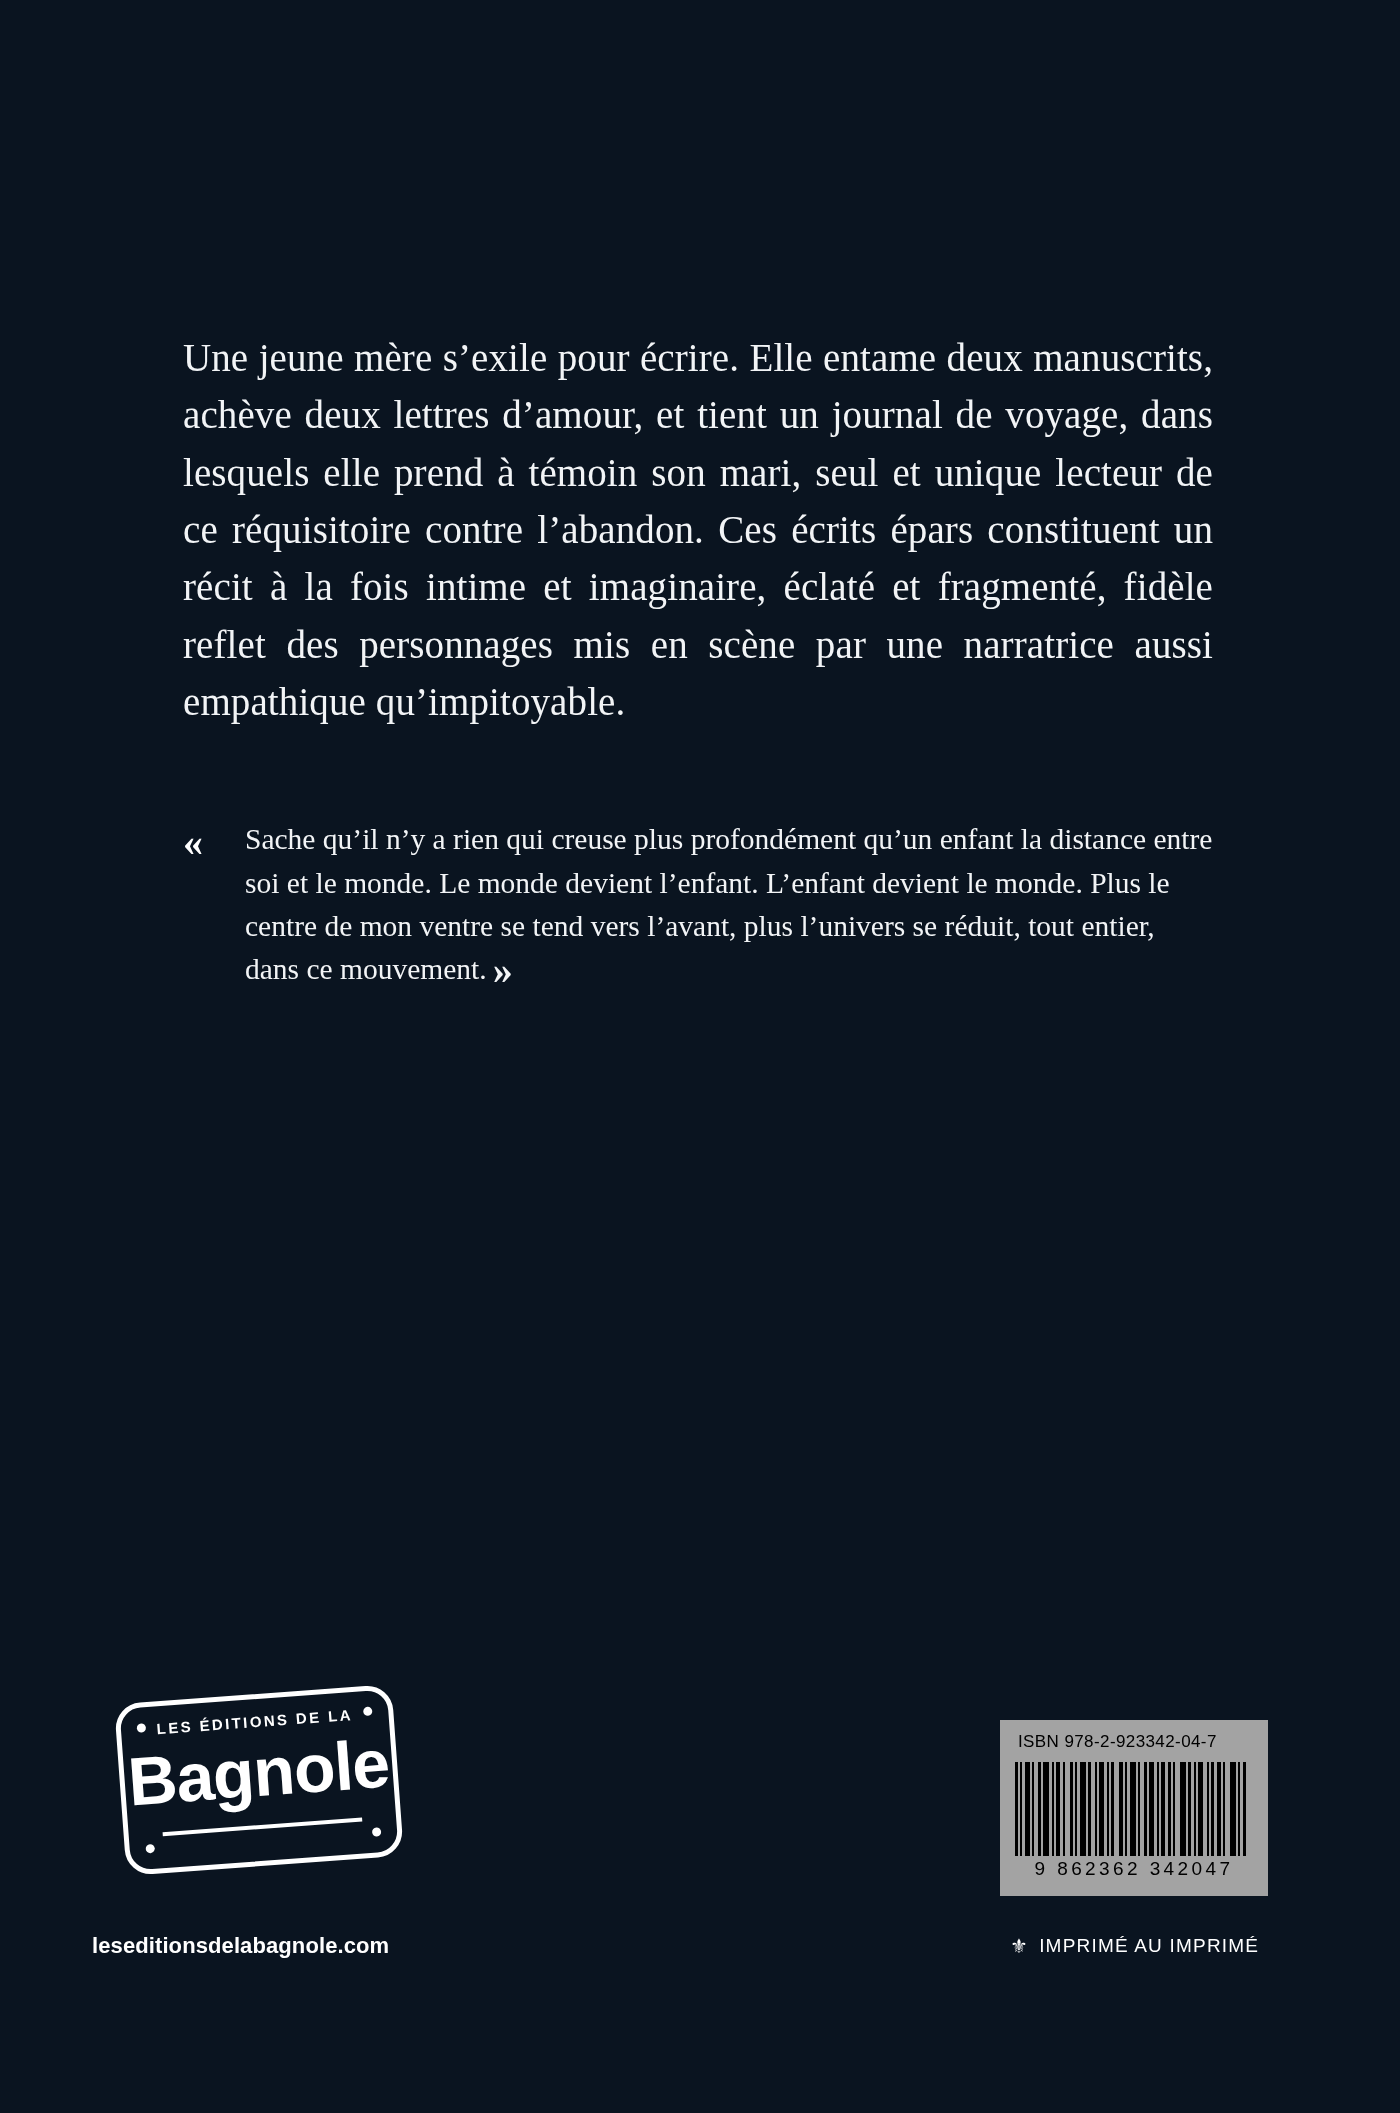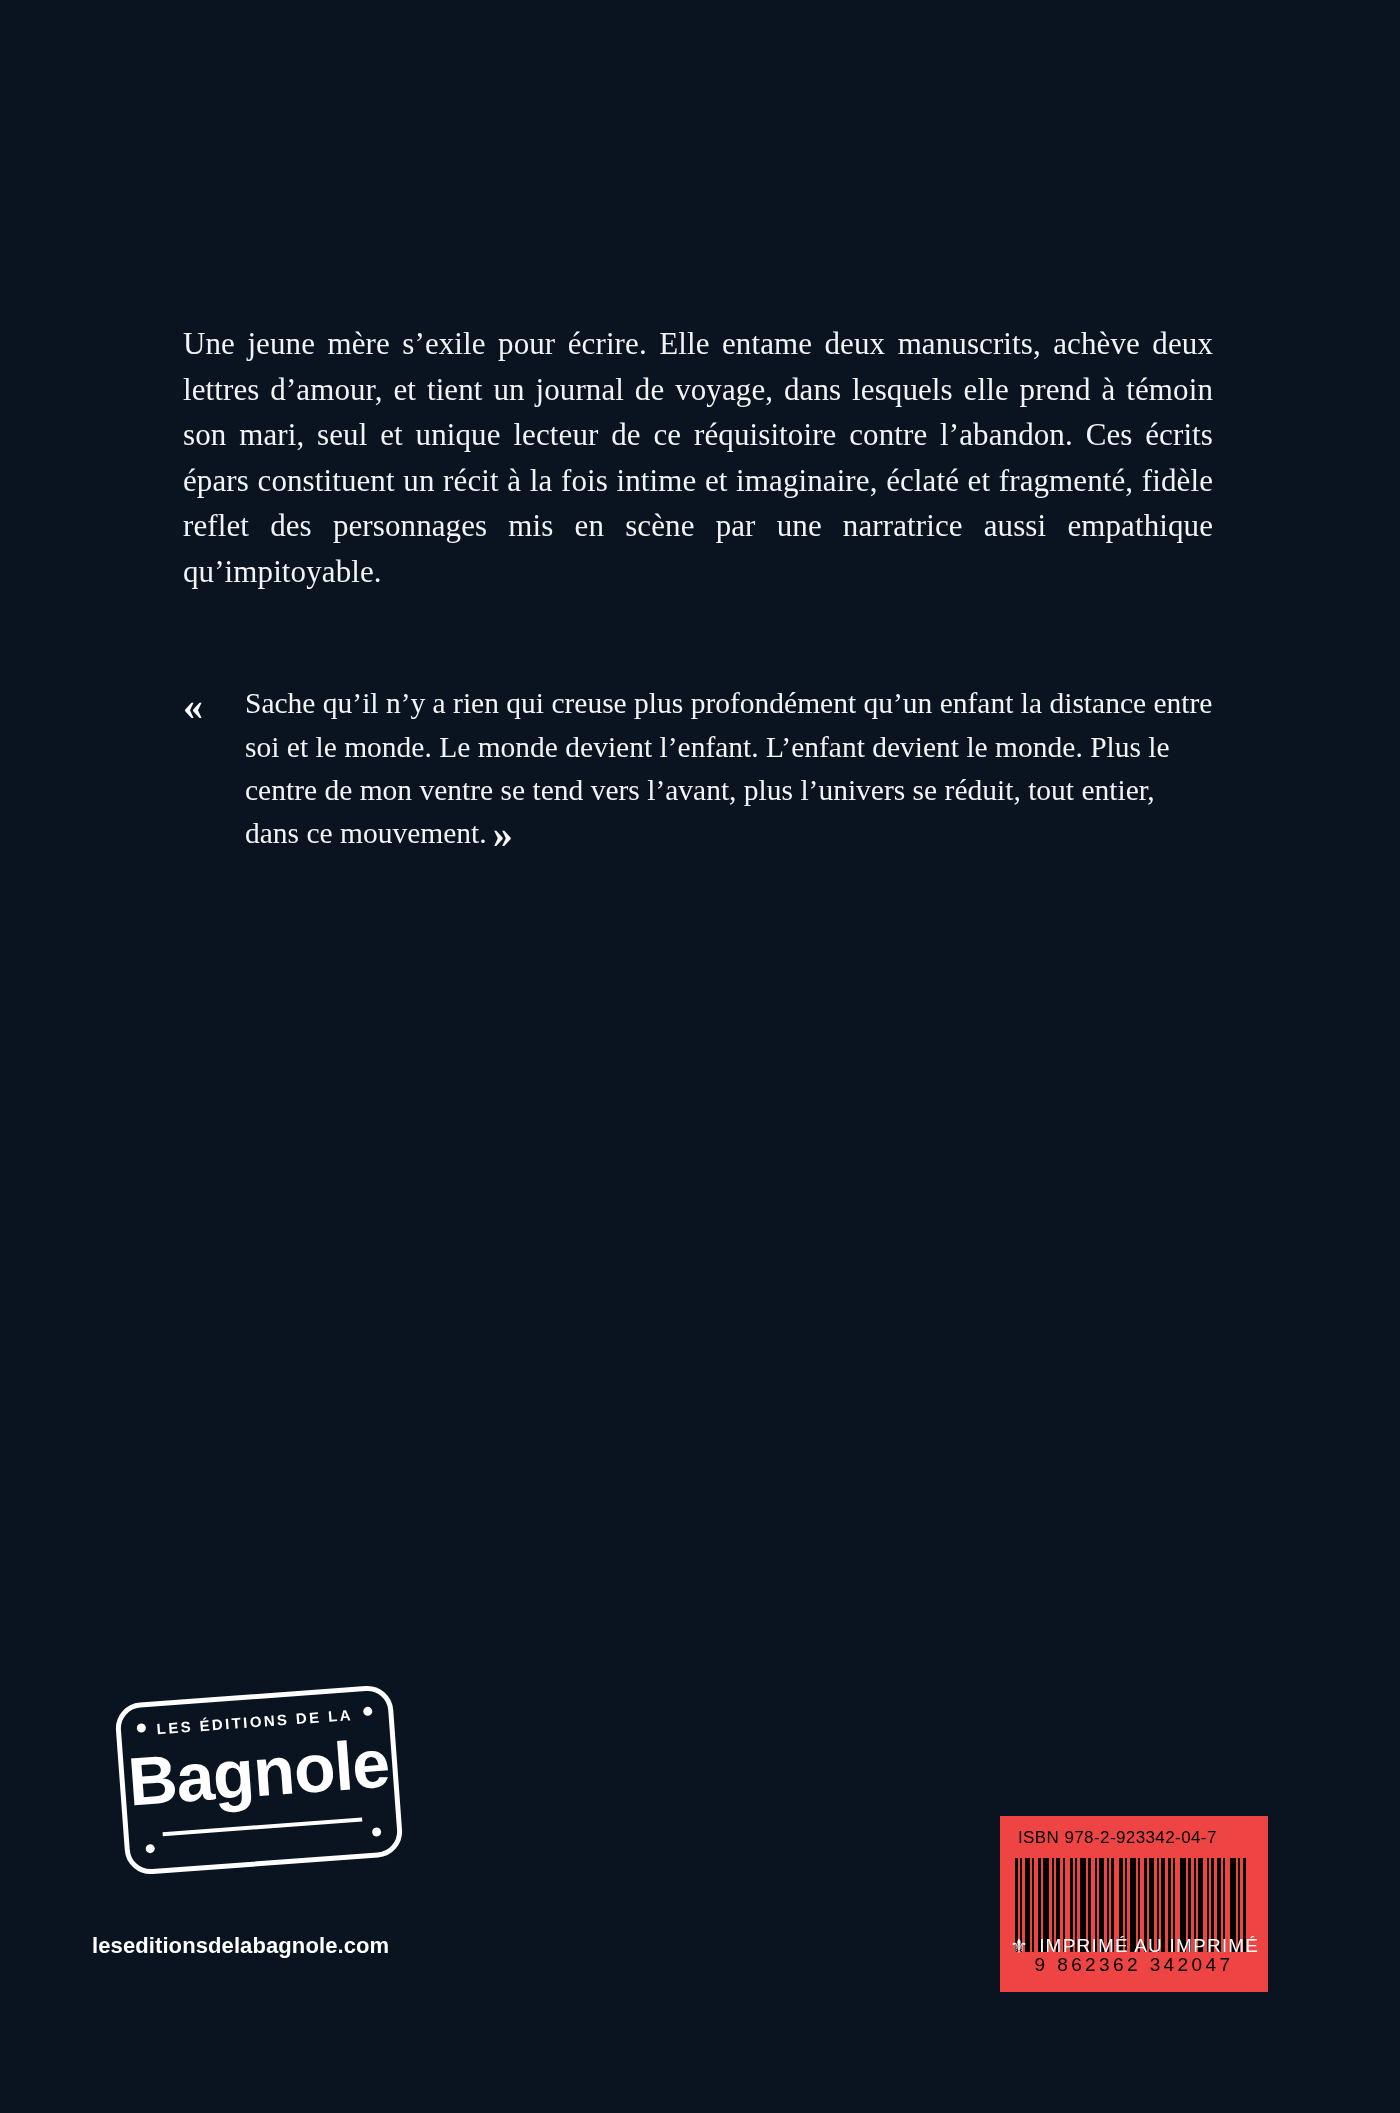--- a/index.html
+++ b/index.html
@@ -24,21 +24,21 @@
 
   
   .content {
     position: absolute;
     left: 183px;
     top: 290px;
     width: 1030px;
   }
 
   .blurb {
-    font-size: 31px;
+    font-size: 39px;
     line-height: 1.47;
     letter-spacing: 0.1px;
     text-align: justify;
     color: #f2f4f6;
   }
 
   .quote-block {
     margin-top: 88px;
     position: relative;
     padding-left: 62px;
@@ -172,24 +172,24 @@
     font-size: 22px;
     font-weight: 700;
     color: #ffffff;
     letter-spacing: 0.1px;
   }
 
   
   .barcode-box {
     position: absolute;
     left: 1000px;
-    top: 1816px;
+    top: 1720px;
     width: 268px;
     height: 176px;
-    background: #ef4444;
+    background: #a3a3a3;
   }
   .isbn-text {
     position: absolute;
     left: 18px;
     top: 12px;
     font-family: "Liberation Sans", sans-serif;
     font-size: 17px;
     color: #000000;
     letter-spacing: 0.4px;
   }

